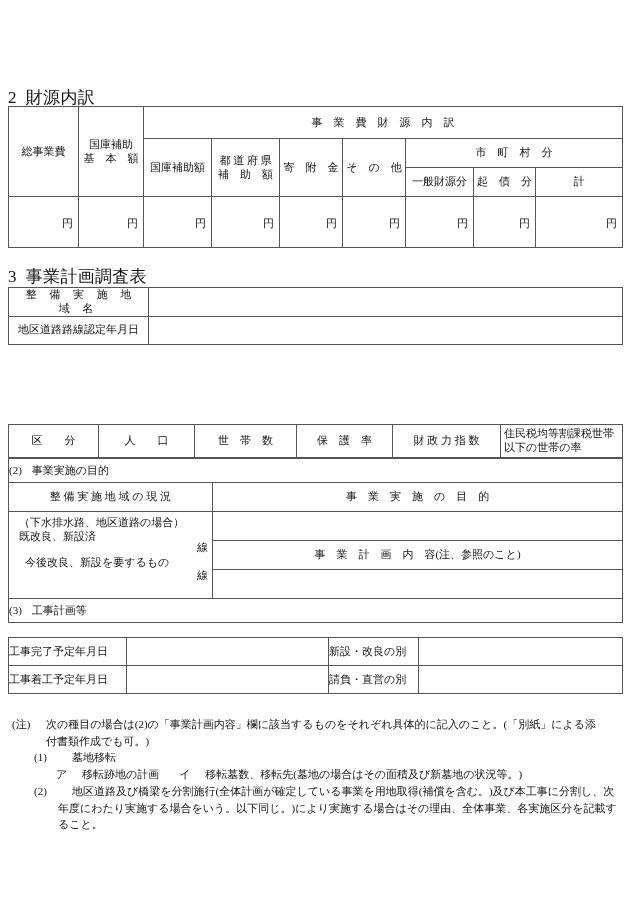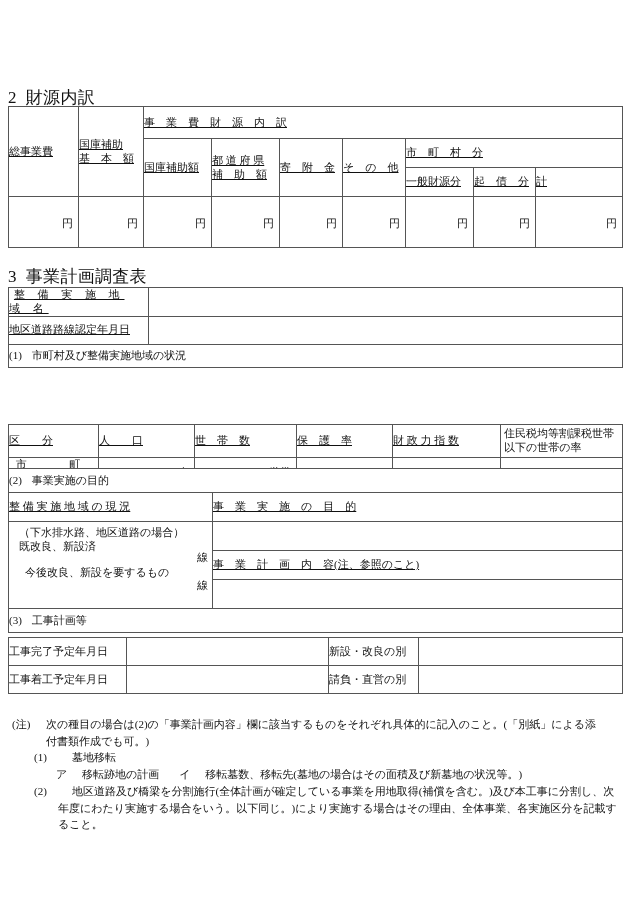--- a/index.html
+++ b/index.html
@@ -41,21 +41,21 @@
     background: #fff;
   }
   table.frm td, table.frm th {
     border: 1px solid #555555;
     padding: 0;
     font-weight: normal;
     vertical-align: middle;
     line-height: 1.25;
     color: #111;
   }
-  .c  { text-align: left; text-decoration: underline; }
+  .c  { text-align: center; }
   .l  { text-align: left;   padding-left: 6px;  }
   .top { vertical-align: top; }
   .sp4 { letter-spacing: 0.45em; text-indent: 0.45em; }
   .sp6 { letter-spacing: 0.62em; text-indent: 0.62em; }
 
   .two-line { line-height: 1.35; }
 
   
   .unit {
     display: block;
@@ -200,25 +200,20 @@
       </colgroup>
     <tbody>
       <tr>
         <td class="c sp4" style="height:27px;">整 備 実 施 地 域 名</td>
         <td class="l"></td>
       </tr>
       <tr>
         <td class="c" style="height:27px;">地区道路路線認定年月日</td>
         <td class="l"></td>
       </tr>
-      <tr>
-        <td colspan="2" class="banner" style="height:22px;">
-          <span class="bnum">(1)</span><span>市町村及び整備実施地域の状況</span>
-        </td>
-      </tr>
     </tbody>
   </table>
 
   <table class="frm" style="left:8px; top:386px; width:614px;margin-top:38px;">
     <colgroup>
       <col style="width:90px">
         <col style="width:96px">
         <col style="width:102px">
       <col style="width:96px">
         <col style="width:108px">
@@ -268,21 +263,21 @@
             <line x1="0" y1="100" x2="100" y2="0" stroke="#555555" stroke-width="1" vector-effect="non-scaling-stroke"></line>
           </svg>
         </td>
         <td class="top">
           <span class="unit">%</span>
         </td>
       </tr>
     </tbody>
   </table>
 
-  <table class="frm" style="left:8px; top:468px; width:614px;">
+  <table class="frm" style="left:8px; top:458px; width:614px;">
     <colgroup>
         <col style="width:190px">
         <col style="width:14px">
         <col style="width:410px">
       </colgroup>
     <tbody>
       <tr>
         <td colspan="3" class="banner" style="height:23px;">
           <span class="bnum">(2)</span><span>事業実施の目的</span>
         </td>

